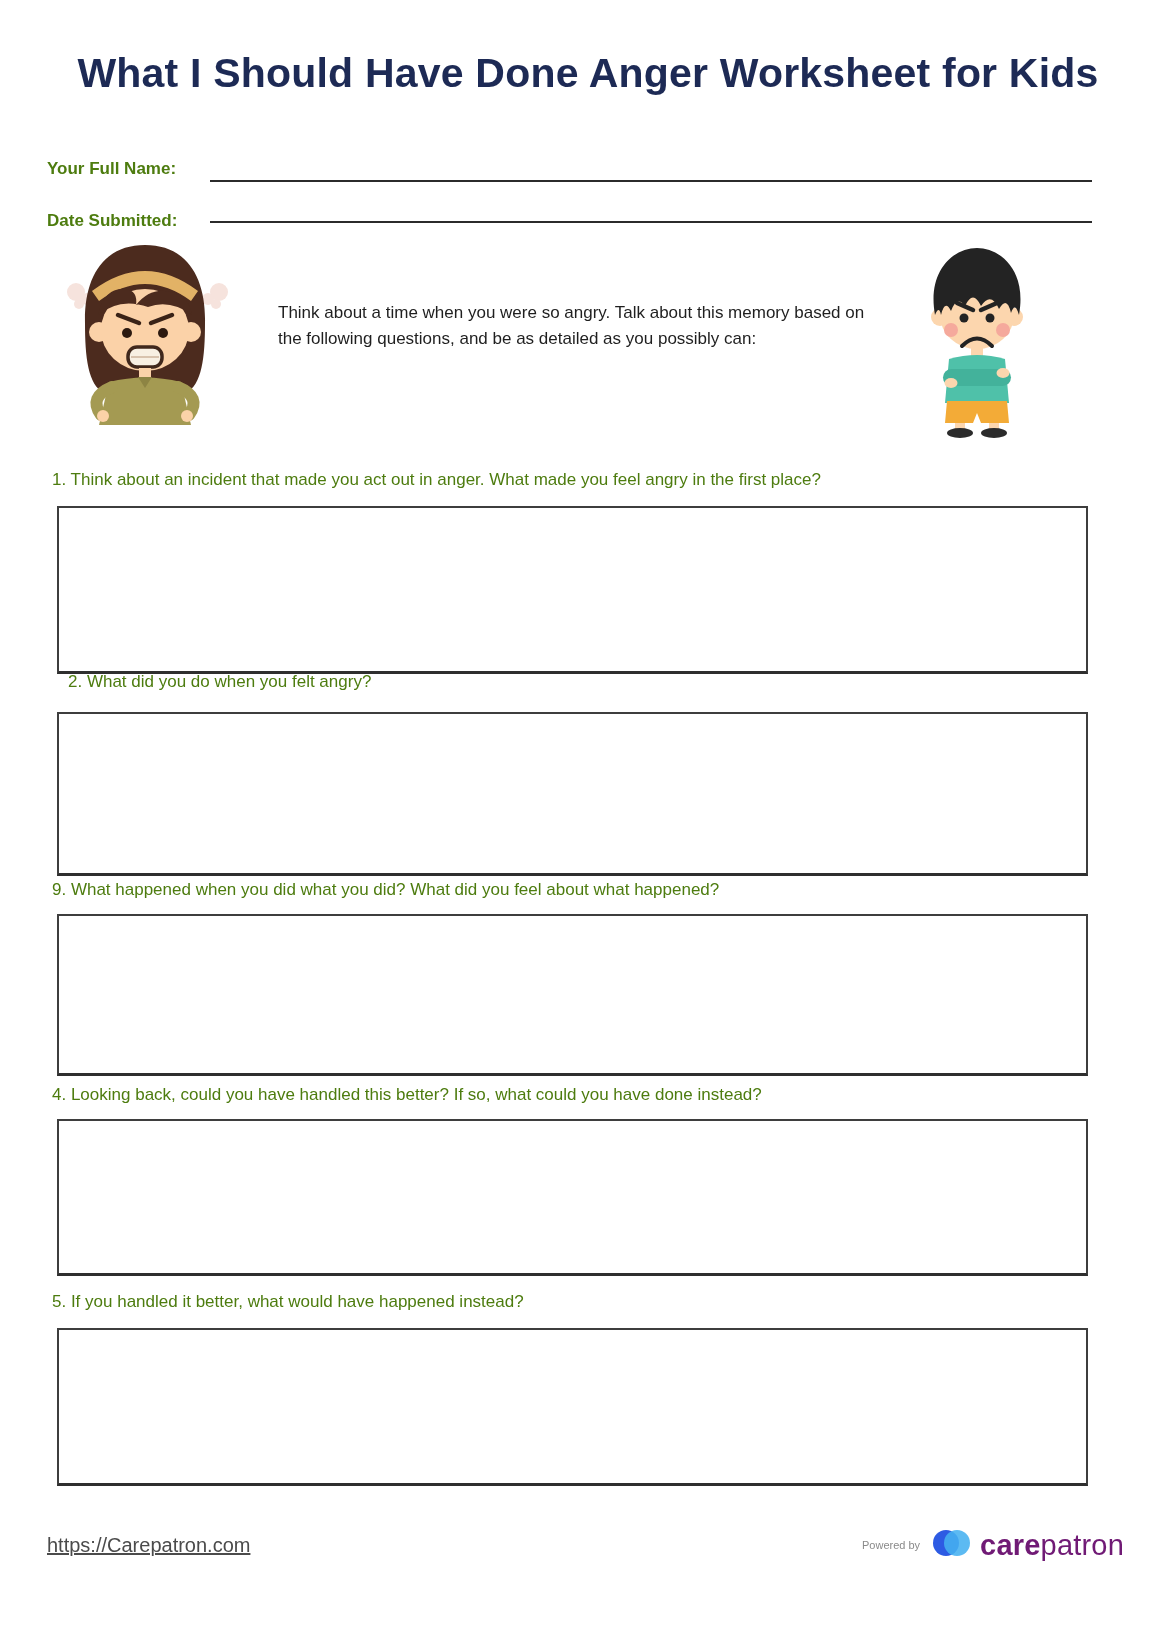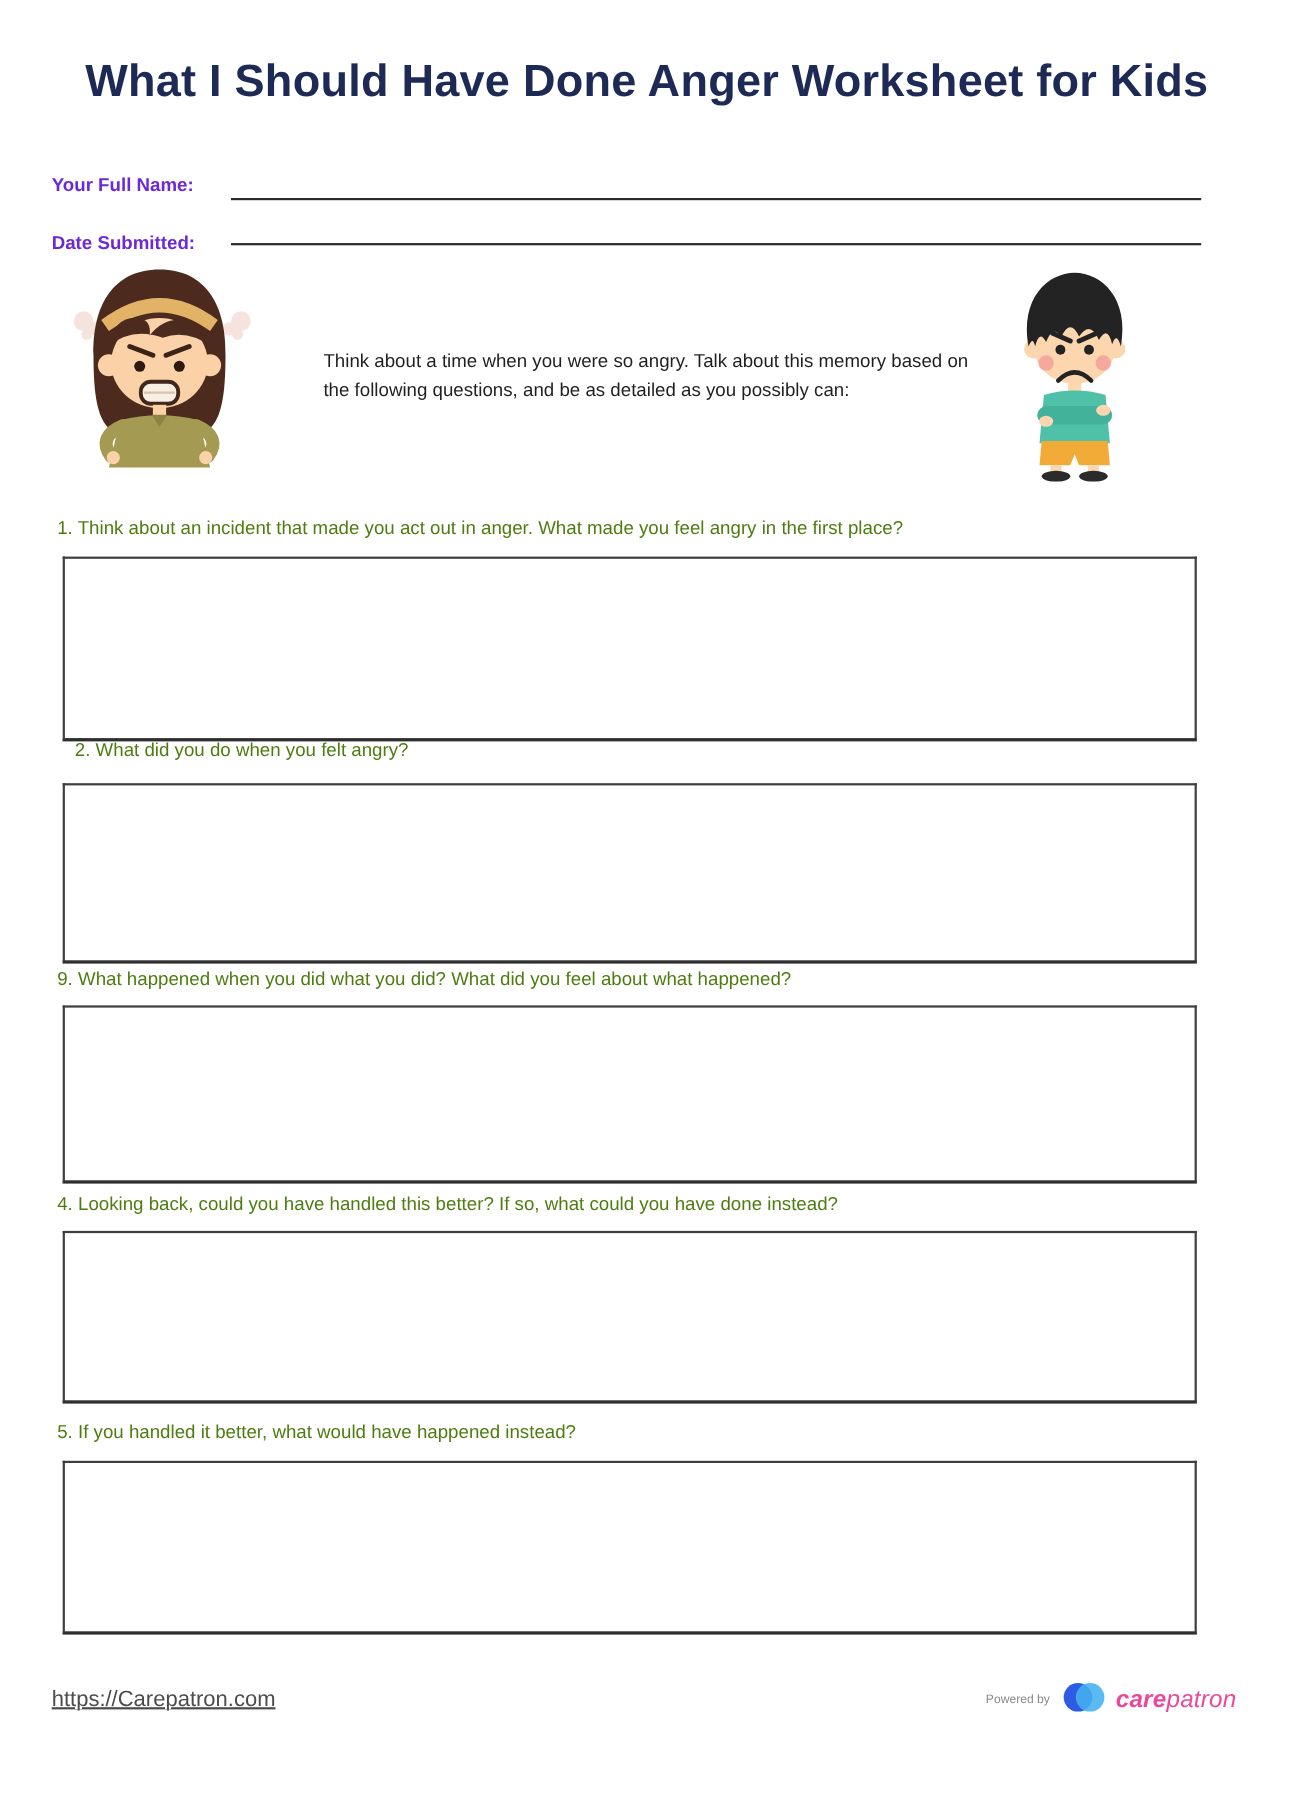--- a/index.html
+++ b/index.html
@@ -13,36 +13,36 @@
     overflow:hidden;
   }
   .title{
     position:absolute;top:50px;left:0;right:0;
     margin:0;text-align:center;
     font-size:41px;font-weight:700;color:#1d2a55;
     letter-spacing:0.2px;
   }
   .field-label{
     position:absolute;left:47px;
-    font-size:17px;font-weight:700;color:#6d28d9;
+    font-size:17px;font-weight:700;color:#4d7c0f;
   }
   .fl-name{top:159px;}
   .fl-date{top:200px;margin-top:11px;}
   .field-line{
     position:absolute;left:210px;width:882px;height:20px;
     border-bottom:2px solid #2b2b2b;
   }
   .line-name{top:160px;}
   .line-date{top:201px;}
   .illu{position:absolute;}
   .illu-girl{left:60px;top:235px;}
   .illu-boy{left:915px;top:243px;}
   .instruction{
     position:absolute;left:278px;top:300px;width:600px;
-    margin:16px;font-size:17px;line-height:1.55;color:#1f1f1f;
+    margin:0;font-size:17px;line-height:1.55;color:#1f1f1f;
   }
   .question{
     position:absolute;left:52px;width:1080px;
     margin:0;font-size:17px;color:#4d7c0f;
   }
   .q1{top:470px;}
   .q2{top:672px;margin-left:16px;}
   .q3{top:880px;}
   .q4{top:1085px;}
   .q5{top:1292px;}
@@ -63,21 +63,21 @@
   .a5{top:1328px;height:158px;}
   .footer{
     position:absolute;left:47px;right:52px;top:1515px;height:60px;
     display:flex;justify-content:space-between;align-items:center;gap:20px;
   }
   .footer-link{
     font-size:20px;color:#4b4b4b;text-decoration:underline;cursor:pointer;
   }
   .brand-group{display:flex;align-items:center;gap:8px;}
   .powered-by{font-size:11px;color:#8a8a8a;margin-right:4px;padding-left:34px;}
-  .brand-text{font-size:22px;color:#ec4899;letter-spacing:0.2px;font-style:italic;}
+  .brand-text{font-size:29px;color:#701a75;letter-spacing:0.2px;}
   .brand-text .b{font-weight:700;}
 </style>
 </head>
 <body>
 
 <div class="page">
 
   <h1 class="title">What I Should Have Done Anger Worksheet for Kids</h1>
 
   <span class="field-label fl-name">Your Full Name:</span>

